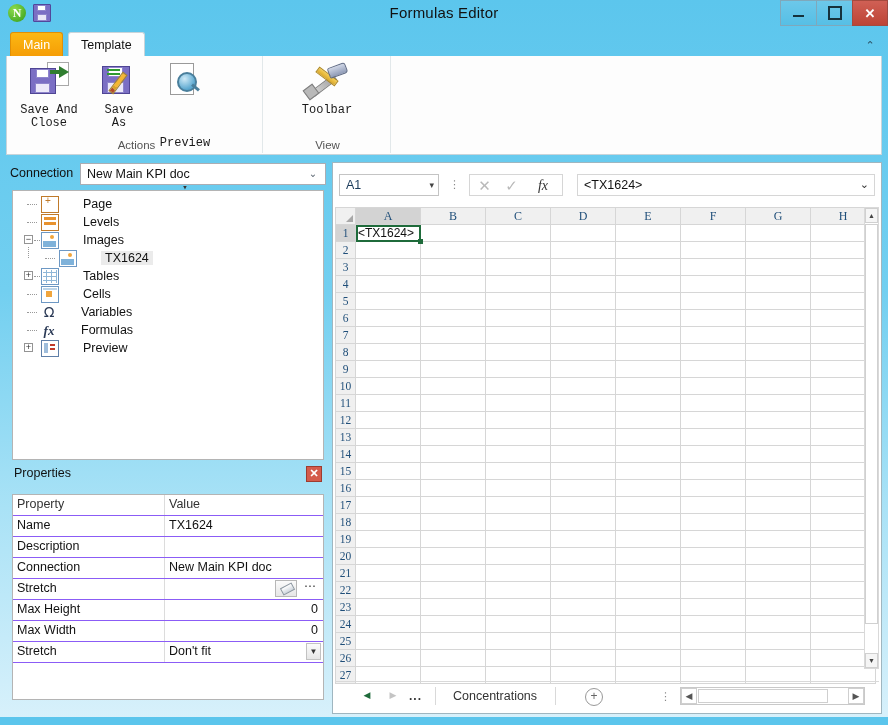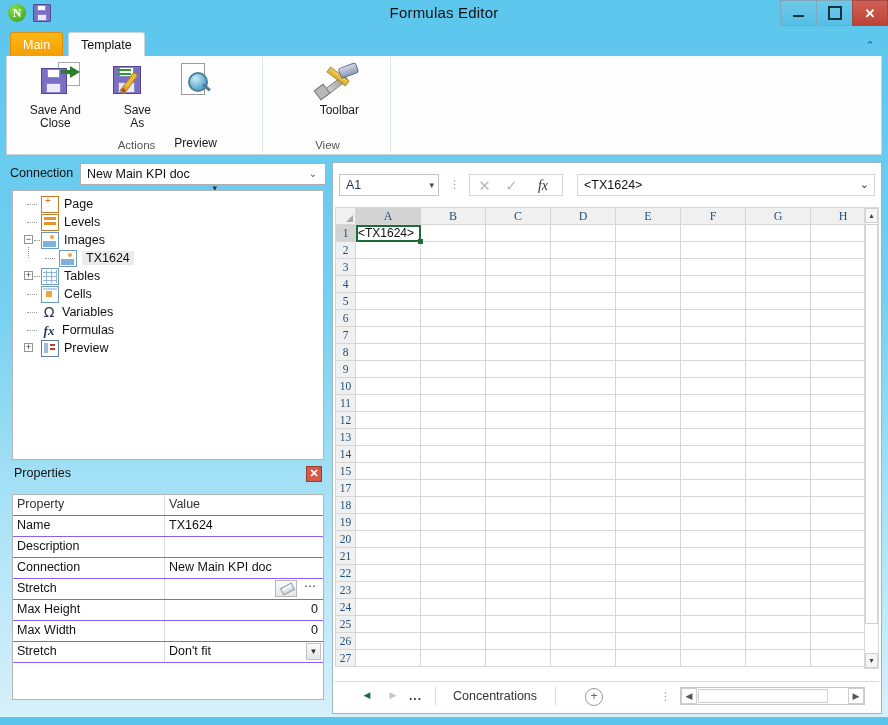--- a/index.html
+++ b/index.html
@@ -83,22 +83,22 @@
     background: #fdfdfd; border: 1px solid #c8d4da; border-top: none;
     box-sizing: border-box;
   }
   .rgroup { position: absolute; top: 0; height: 97px; box-sizing: border-box; }
   .rgroup.sep { border-right: 1px solid #e2e8ea; }
   .rgroup-label {
     position: absolute; bottom: 2px; width: 100%; text-align: center;
     font-size: 11.5px; color: #555;
   }
   .rbtn {
-    position: absolute; top: 4px; display: flex; flex-direction: column; align-items: flex-end;
-    width: 64px; cursor: default;
+    position: absolute; top: 4px; display: flex; flex-direction: column; align-items: center;
+    width: 64px; cursor: default; font-family: Liberation Mono, monospace;
   }
   .rbtn .lbl { font-size: 12px; color: #1a1a1a; text-align: center; line-height: 13px; margin-top: 4px;}
   .ricon { width: 42px; height: 40px; position: relative; }
 
   
   .ic-savecl .disk {
     position:absolute; left:2px; top:8px; width:24px; height:24px;
     background:#7b6fc4; border:1px solid #4f4594;
   }
   .ic-savecl .disk::before{content:"";position:absolute;left:5px;top:0;width:13px;height:9px;background:#fff;border:1px solid #8e85cc;box-sizing:border-box;}
@@ -178,21 +178,21 @@
   .tnode { position: relative; height: 18px; display: flex; align-items: center; font-size: 12.5px; color:#111;}
   .tnode .expander {
     position:absolute; width: 9px; height: 9px; border: 1px solid #949494; background:#fff;
     font-size: 9px; line-height: 7px; text-align: center; color: #333; box-sizing:border-box;
   }
   .tnode .dots {
     position:absolute; width: 10px; border-top: 1px dotted #999;
   }
   .tnode .vdots { position:absolute; border-left: 1px dotted #999; }
   .ticon { width: 16px; height: 15px; position: relative; flex: 0 0 16px; }
-  .tlabel { margin-left: 5px; text-align: center; }
+  .tlabel { margin-left: 24px; text-align: center; }
   .tlabel.sel { background: #ebebeb; padding: 0 4px; }
 
   .ic-page { background:#fff; border:1px solid #c07a2a; }
   .ic-page::after{content:"+";position:absolute;left:3px;top:-2px;color:#c07a2a;font-size:10px;}
   .ic-levels { background:#fff; border:1px solid #c07a2a;}
   .ic-levels::before{content:"";position:absolute;left:2px;top:2px;right:2px;height:3px;background:#e8922e;box-shadow:0 5px 0 #e8922e;}
   .ic-img { background:#fff; border:1px solid #6d98c4;}
   .ic-img::before{content:"";position:absolute;left:1px;bottom:1px;width:13px;height:6px;background:#7fb2da;}
   .ic-img::after{content:"";position:absolute;left:8px;top:2px;width:4px;height:4px;border-radius:50%;background:#f0a53c;}
   .ic-tbl { background:#fff; border:1px solid #6d98c4;}
@@ -715,20 +715,31 @@
               <td class="cell"></td>
               <td class="cell"></td>
               <td class="cell"></td>
               <td class="cell"></td>
               <td class="cell"></td>
               <td class="cell"></td>
               <td class="cell"></td>
               <td class="cell"></td>
             </tr>
             <tr>
+              <td class="rowh">16</td>
+              <td class="cell"></td>
+              <td class="cell"></td>
+              <td class="cell"></td>
+              <td class="cell"></td>
+              <td class="cell"></td>
+              <td class="cell"></td>
+              <td class="cell"></td>
+              <td class="cell"></td>
+            </tr>
+            <tr>
               <td class="rowh">17</td>
               <td class="cell"></td>
               <td class="cell"></td>
               <td class="cell"></td>
               <td class="cell"></td>
               <td class="cell"></td>
               <td class="cell"></td>
               <td class="cell"></td>
               <td class="cell"></td>
             </tr>

